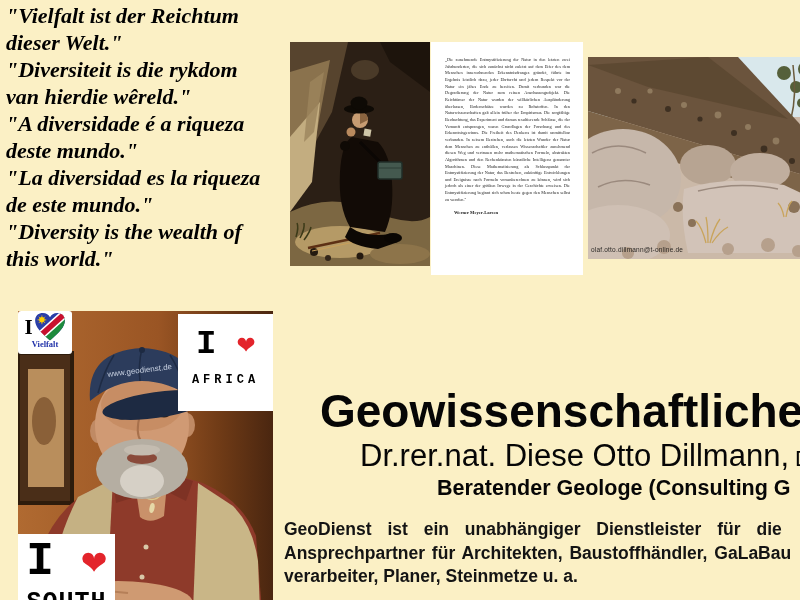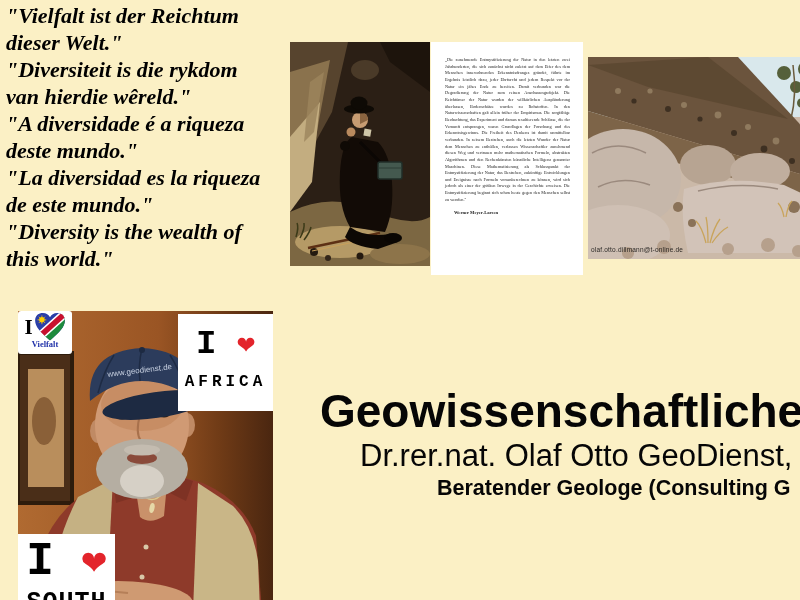--- a/index.html
+++ b/index.html
@@ -32,21 +32,21 @@
   .badge{position:absolute;background:#fff;text-align:center;}
   .badge .heart{color:#E3242B;}
   .namibia-badge{left:0;top:0;width:54px;height:43px;border-radius:3px;
     display:flex;flex-direction:column;align-items:center;justify-content:flex-start;padding-top:2px;box-sizing:border-box;}
   .namibia-badge .row{display:flex;align-items:center;gap:1px;}
   .namibia-badge .i{font-family:"Liberation Serif",serif;font-weight:bold;font-size:21px;line-height:24px;color:#000;}
   .namibia-badge .caption{font-family:"Liberation Serif",serif;font-size:8.5px;font-weight:bold;color:#2233aa;margin-top:-2px;}
   .africa-badge{left:160px;top:3px;width:95px;height:97px;padding-top:10px;box-sizing:border-box;}
   .africa-badge .row1{font-family:"Liberation Mono",monospace;font-weight:bold;font-size:34px;line-height:40px;color:#000;}
   .africa-badge .row1 .heart{font-size:30px;}
-  .africa-badge .row2{font-family:"Liberation Mono",monospace;font-weight:bold;font-size:16px;
+  .africa-badge .row2{font-family:"Liberation Mono",monospace;font-weight:bold;font-size:12px;
     letter-spacing:4px;color:#000;margin-top:8px;}
   .south-badge{left:0;top:223px;width:97px;height:95px;padding-top:4px;box-sizing:border-box;}
   .south-badge .row1{font-family:"Liberation Mono",monospace;font-weight:bold;font-size:46px;line-height:48px;color:#000;}
   .south-badge .row1 .heart{font-size:42px;}
   .south-badge .row2{font-family:"Liberation Mono",monospace;font-weight:bold;font-size:25px;
     letter-spacing:1px;color:#000;margin-top:1px;}
 
   
   .h-title{position:absolute;left:320px;top:384px;font-size:46px;font-weight:bold;
     color:#060606;white-space:nowrap;letter-spacing:0;}
@@ -262,18 +262,23 @@
       <div class="row1">
         <span>I</span>
         <span class="heart">❤</span>
       </div>
       <div class="row2">SOUTH</div>
     </div>
   </div>
 
   <div class="h-title">Geowissenschaftliche</div>
   <div class="h-name">
-    <span>Dr.rer.nat. Olaf Otto GeoDienst,</span><span class="suffix"> D</span>
+    <span>Dr.rer.nat. Diese Otto Dillmann,</span><span class="suffix"> D</span>
   </div>
   <div class="h-sub">Beratender Geologe (Consulting G</div>
 
+  <div class="intro">
+    <div class="l1">GeoDienst ist ein unabhängiger Dienstleister für die</div>
+    <div class="l2">Ansprechpartner für Architekten, Baustoffhändler, GaLaBau</div>
+    <div class="l3">verarbeiter, Planer, Steinmetze u. a.</div>
+  </div>
 
 </div>
 
 </body></html>

